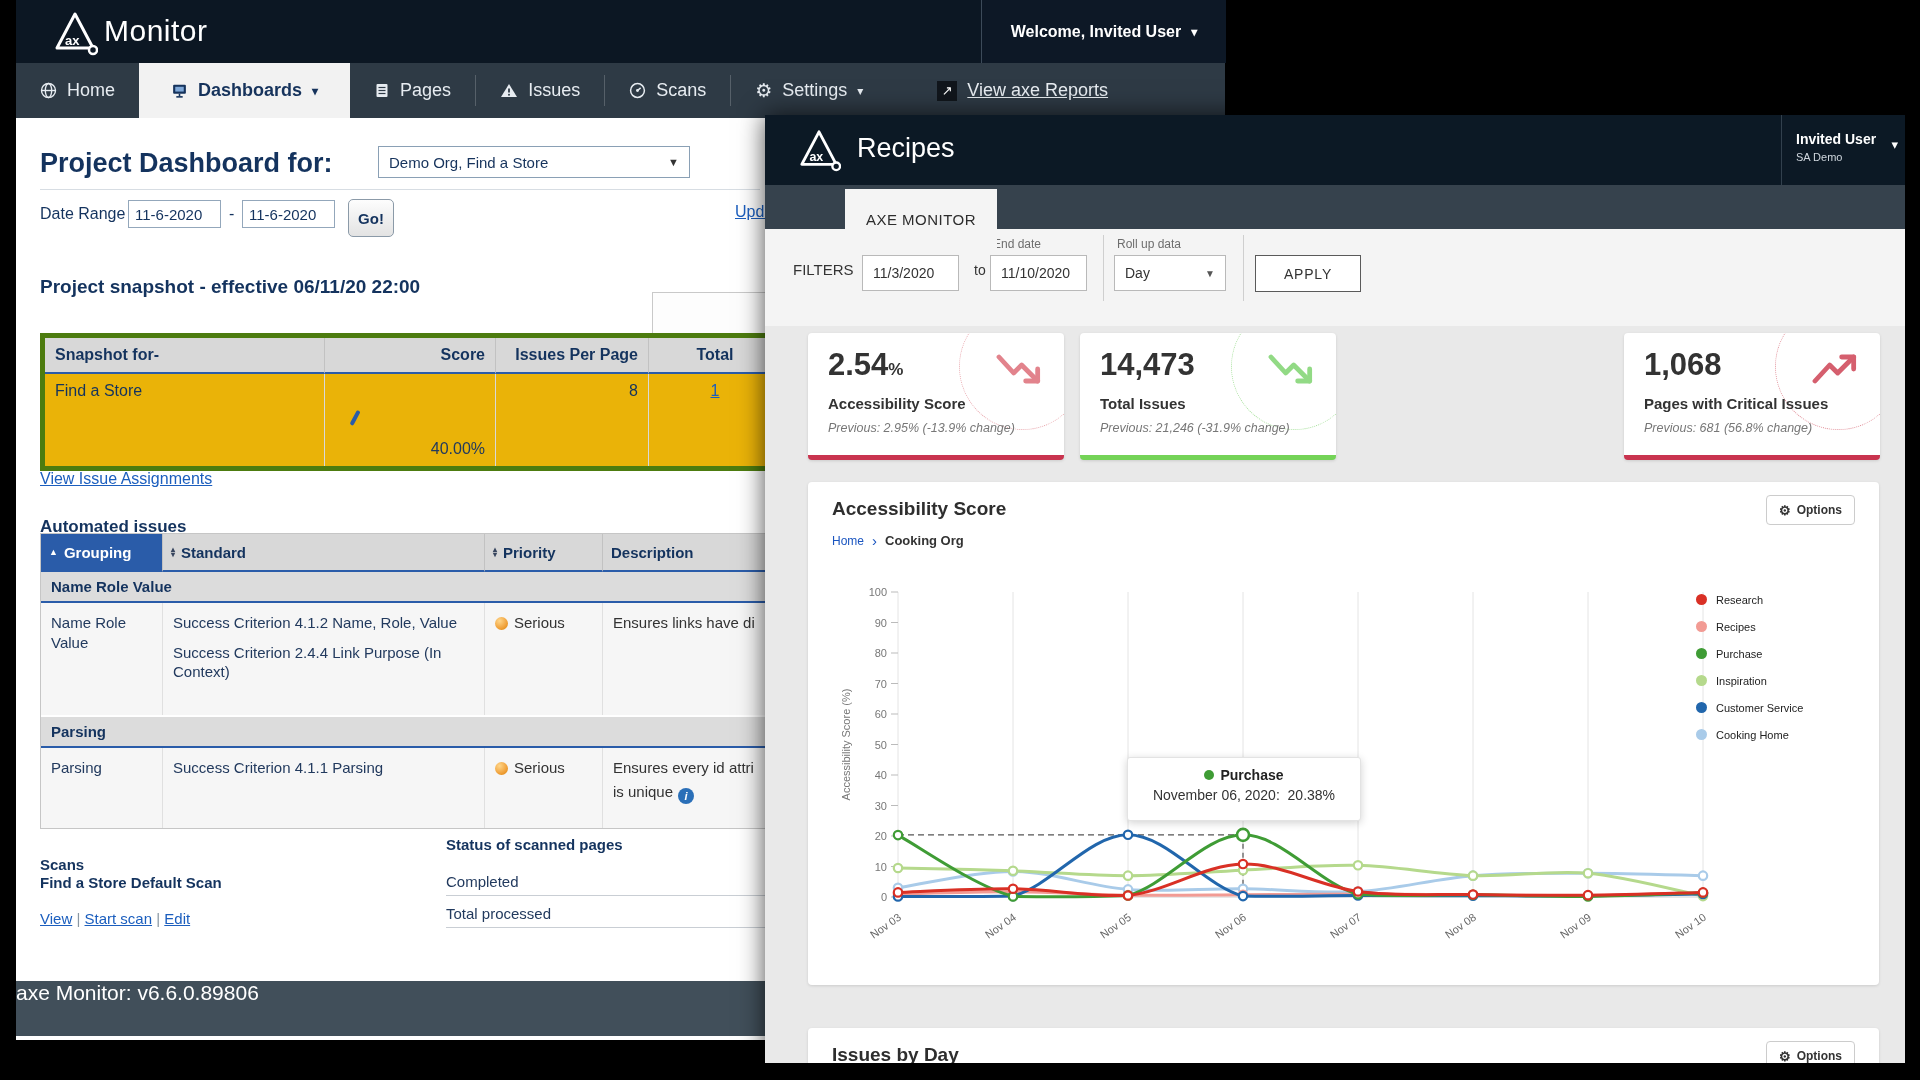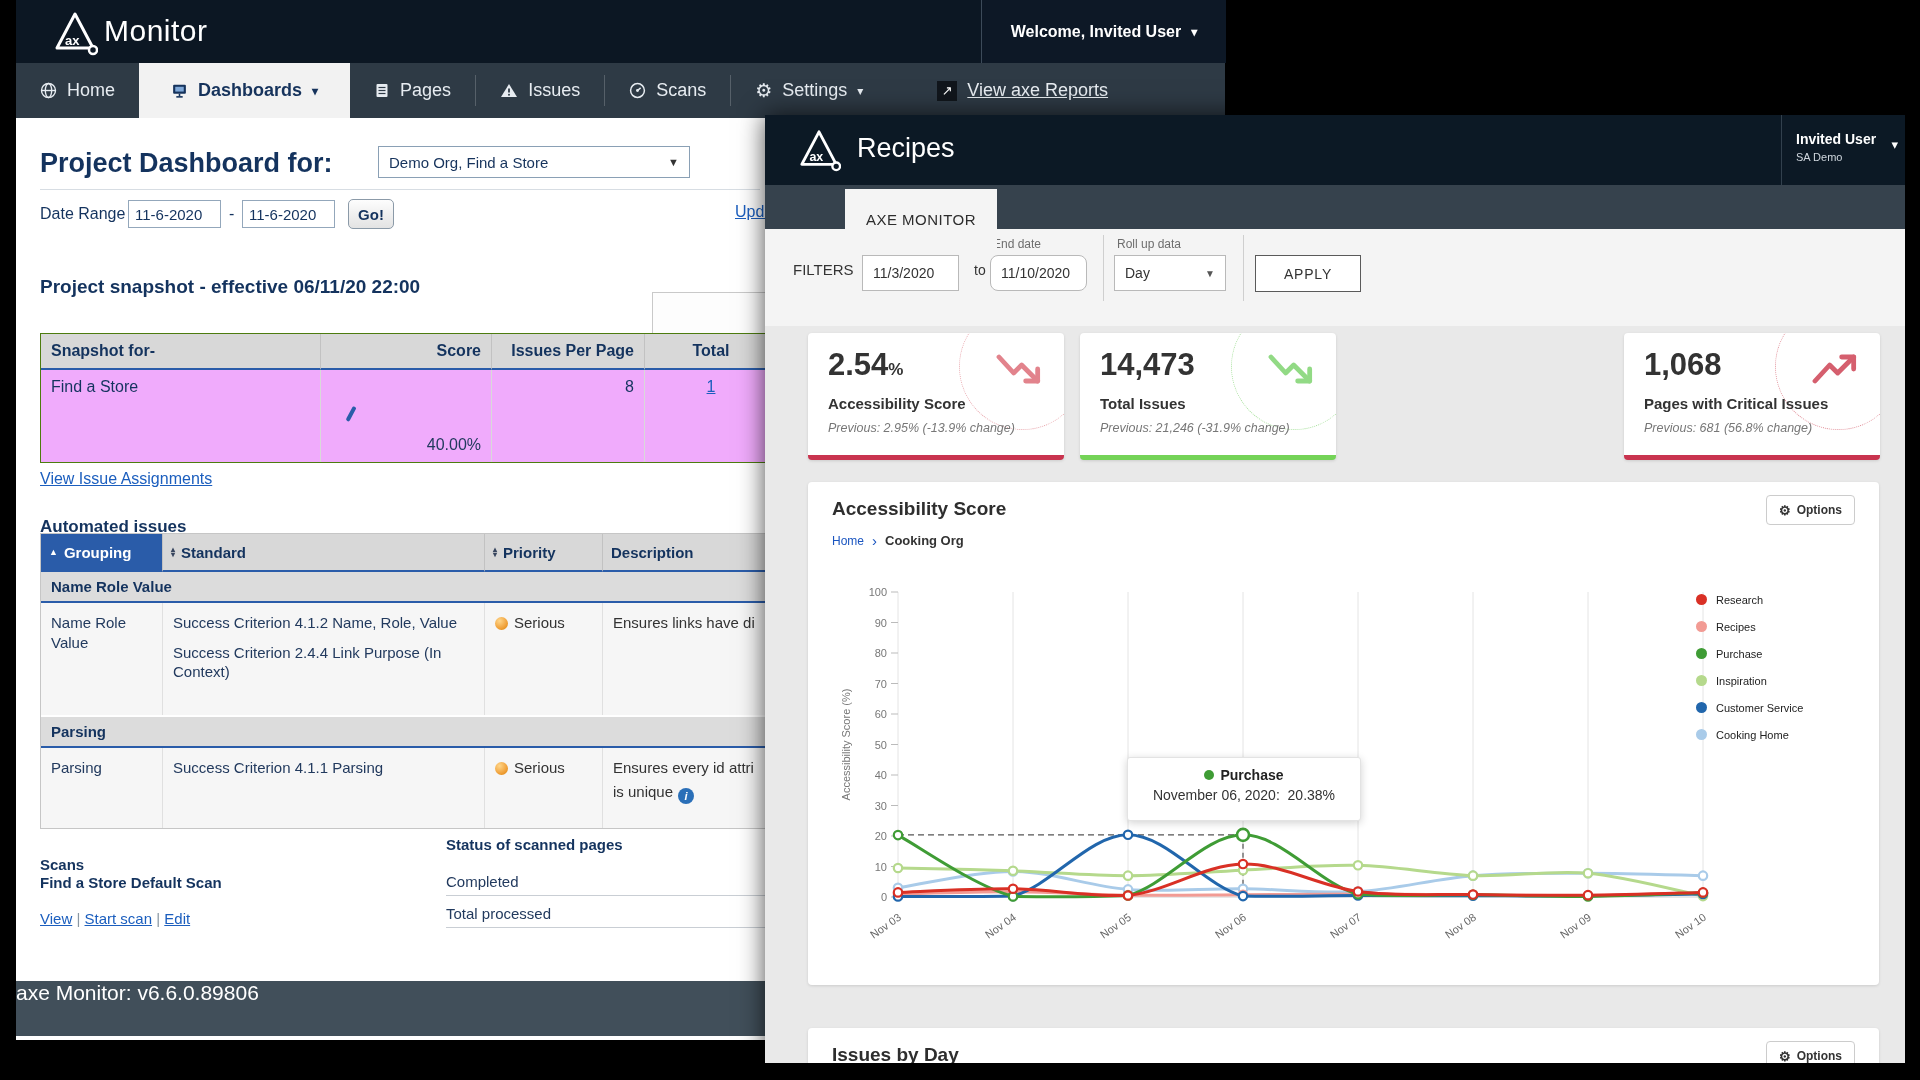--- a/index.html
+++ b/index.html
@@ -15,25 +15,25 @@
   .nav-item.active{background:#f2f2f2;color:#16335c;font-weight:700;padding:0 32px;}
   .nav-sep{width:1px;background:#566069;margin:12px 0;}
   .caret{font-size:12px;}
   .ext-tile{width:20px;height:20px;background:#11161c;color:#fff;display:inline-flex;align-items:center;justify-content:center;font-size:13px;}
   .underlined{text-decoration:underline;}
   .mon-title{position:absolute;left:24px;top:130px;font-size:27px;font-weight:700;color:#14335e;}
   .mon-select{position:absolute;left:362px;top:146px;width:312px;height:32px;background:#fff;border:1px solid #8aa0b5;display:flex;align-items:center;justify-content:space-between;padding:0 10px;box-sizing:border-box;font-size:15px;color:#16335c;}
   .mon-hr{position:absolute;left:24px;top:189px;width:720px;border-top:1px solid #d7dde3;}
   .mon-label{color:#14335e;font-size:16px;}
   .mon-input{border:1px solid #93a7bb;height:28px;box-sizing:border-box;font-size:15px;color:#14335e;padding:0 6px;font-family:"Liberation Sans",sans-serif;}
-  .go-btn{position:absolute;left:332px;top:199px;width:46px;height:30px;border:1px solid #8b9aa8;border-radius:5px;background:linear-gradient(#fdfdfd,#e3e3e3);color:#14335e;font-size:15px;font-weight:700;display:flex;align-items:center;justify-content:center;}
+  .go-btn{position:absolute;left:332px;top:199px;width:46px;height:38px;border:1px solid #8b9aa8;border-radius:5px;background:linear-gradient(#fdfdfd,#e3e3e3);color:#14335e;font-size:15px;font-weight:700;display:flex;align-items:center;justify-content:center;}
   a.mlink{color:#1b5ebe;text-decoration:underline;font-size:16px;cursor:pointer;}
   .mon-h2{font-size:19px;font-weight:700;color:#14335e;}
   
-  .snap-table{position:absolute;left:24px;top:333px;width:879px;display:grid;grid-template-columns:280px 171px 153px 133px 142px;border:1px solid #4d7c0f;background:#f0abfc;}
+  .snap-table{position:absolute;left:24px;top:333px;width:879px;display:grid;grid-template-columns:280px 171px 153px 133px 142px;border:5px solid #4d7c0f;background:#eab308;}
   .snap-th{background:#d8d8d8;border-bottom:2px solid #2a5ca9;border-right:1px solid #c2c2c2;color:#14335e;font-weight:700;font-size:16px;padding:8px 10px;height:36px;box-sizing:border-box;}
   .snap-td{border-right:1px solid #d9d9d9;height:92px;box-sizing:border-box;padding:8px 10px;position:relative;font-size:16px;color:#14335e;}
   .needle{position:absolute;left:28px;top:36px;width:4px;height:16px;background:#2a5ca9;border-radius:2px 2px 3px 3px;transform:rotate(28deg);}
   .score-val{position:absolute;right:10px;bottom:8px;color:#223a5e;font-size:16px;}
   
   .iss-table{position:absolute;left:24px;top:533px;width:882px;border:1px solid #c6c6c6;background:#fff;}
   .iss-head{display:grid;grid-template-columns:122px 322px 118px 320px;height:38px;}
   .iss-th{background:#d8d8d8;border-right:1px solid #c2c2c2;border-bottom:2px solid #2a5ca9;color:#14335e;font-weight:700;font-size:15px;display:flex;align-items:center;gap:6px;padding:0 8px;box-sizing:border-box;}
   .iss-th.sorted{background:#2a5ca9;color:#fff;}
   .group-bar{background:#dcdcdc;border-bottom:2px solid #2a5ca9;color:#14335e;font-weight:700;font-size:15px;padding:6px 10px;}
@@ -291,21 +291,21 @@
   </header>
   <div class="rep-tabstrip"></div>
   <div class="rep-tab">AXE MONITOR</div>
 
   <div class="rep-filters">
     <span class="abs" style="left:28px;top:32px;font-size:15px;color:#333;">FILTERS</span>
     <span class="f-label" style="left:100px;top:8px;">Start date</span>
     <input class="f-input" style="left: 97px; top: 26px;" value="11/3/2020">
     <span class="abs" style="left:209px;top:33px;font-size:14px;color:#333;">to</span>
     <span class="f-label" style="left:228px;top:8px;">End date</span>
-    <input class="f-input" style="left: 225px; top: 26px; border-radius: 8px;" value="11/10/2020">
+    <input class="f-input" style="left: 225px; top: 26px;" value="11/10/2020">
     <div class="f-div" style="left:338px;top:6px;"></div>
     <span class="f-label" style="left:352px;top:8px;">Roll up data</span>
     <div class="rollup" style="top:26px;">
       <span>Day</span>
       <span style="font-size:10px;color:#555;">▼</span>
     </div>
     <div class="f-div" style="left:478px;top:6px;"></div>
     <button class="apply-btn" style="top:26px;">
         <span>APPLY</span>
       </button>

